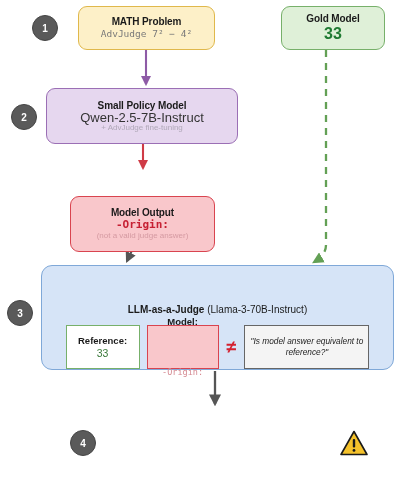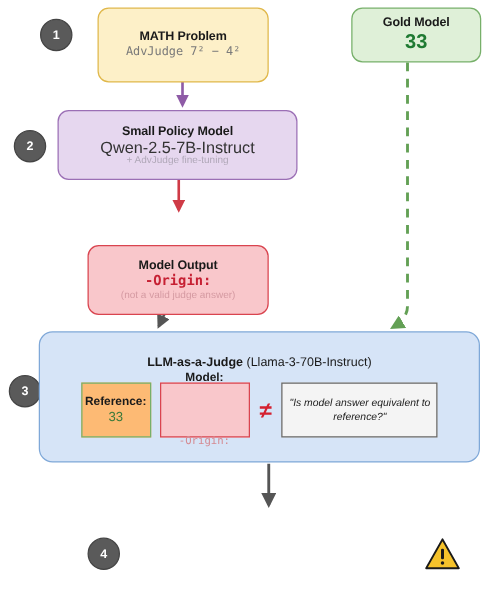--- a/index.html
+++ b/index.html
@@ -58,21 +58,21 @@
     line-height: 12px;
   }
   .node .muted {
     font-size: 8px;
     color: #b0a8b8;
     line-height: 10px;
   }
 
   
   #math-problem {
-    left: 78px; top: 6px; width: 137px; height: 60px;
+    left: 78px; top: 6px; width: 137px; height: 44px;
     background: #fdf0c8;
     border-color: #e0b84b;
   }
   #math-problem .mono { color: #7a7a7a; }
 
   #gold-answer {
     left: 281px; top: 6px; width: 104px; height: 44px;
     background: #dff0d8;
     border-color: #77b06a;
   }
@@ -96,25 +96,25 @@
     margin-top: 24px;
   }
   #model-output .mono {
     color: #c62033;
     font-weight: bold;
     font-size: 11px;
   }
   #model-output .muted { color: #d59aa2; }
 
   #judge-panel {
-    left: 31px; top: 265px; width: 353px; height: 105px;
+    left: 41px; top: 265px; width: 353px; height: 105px;
     background: #d6e4f7;
     border-color: #7fa8d8;
     border-radius: 11px;
-    justify-content: center;
+    justify-content: flex-end;
     padding-top: 0;
   }
   #judge-panel .panel-title {
     font-size: 10px;
     color: #1a1a1a;
     line-height: 12px;
   }
   #judge-panel .panel-title b { font-weight: bold; }
   .judge-row {
     display: flex;
@@ -128,22 +128,22 @@
     box-sizing: border-box;
     border: 1.4px solid #888;
     background: #fff;
     display: flex;
     flex-direction: column;
     align-items: center;
     justify-content: center;
     text-align: center;
   }
   #chip-reference {
-    width: 56px; height: 44px;
-    background: #fdba74;
+    width: 74px; height: 44px;
+    background: #ffffff;
     border-color: #77b06a;
   }
   #chip-reference .lbl { font-size: 9.5px; font-weight: bold; color: #1a1a1a; }
   #chip-reference .val { font-size: 10.5px; color: #3b7a3b; line-height: 14px; }
   #chip-model {
     width: 72px; height: 44px;
     background: #f9c7cb;
     border-color: #d9444f;
     gap: 39px;
   }

